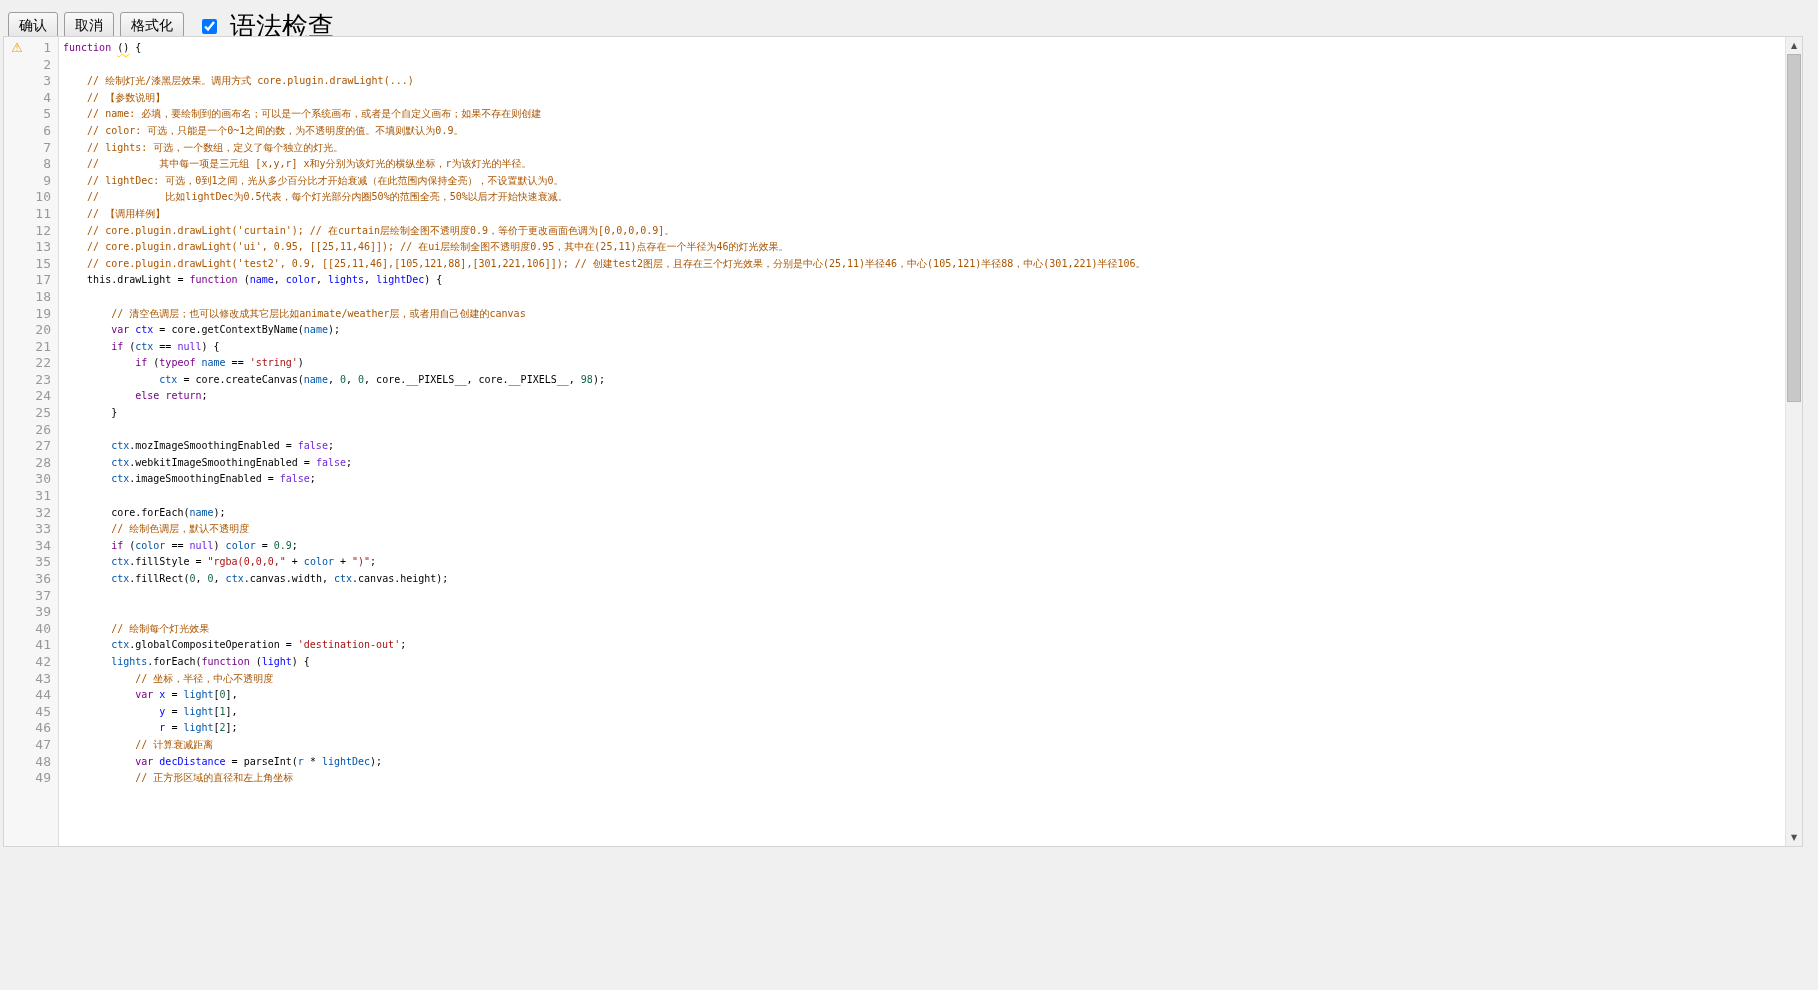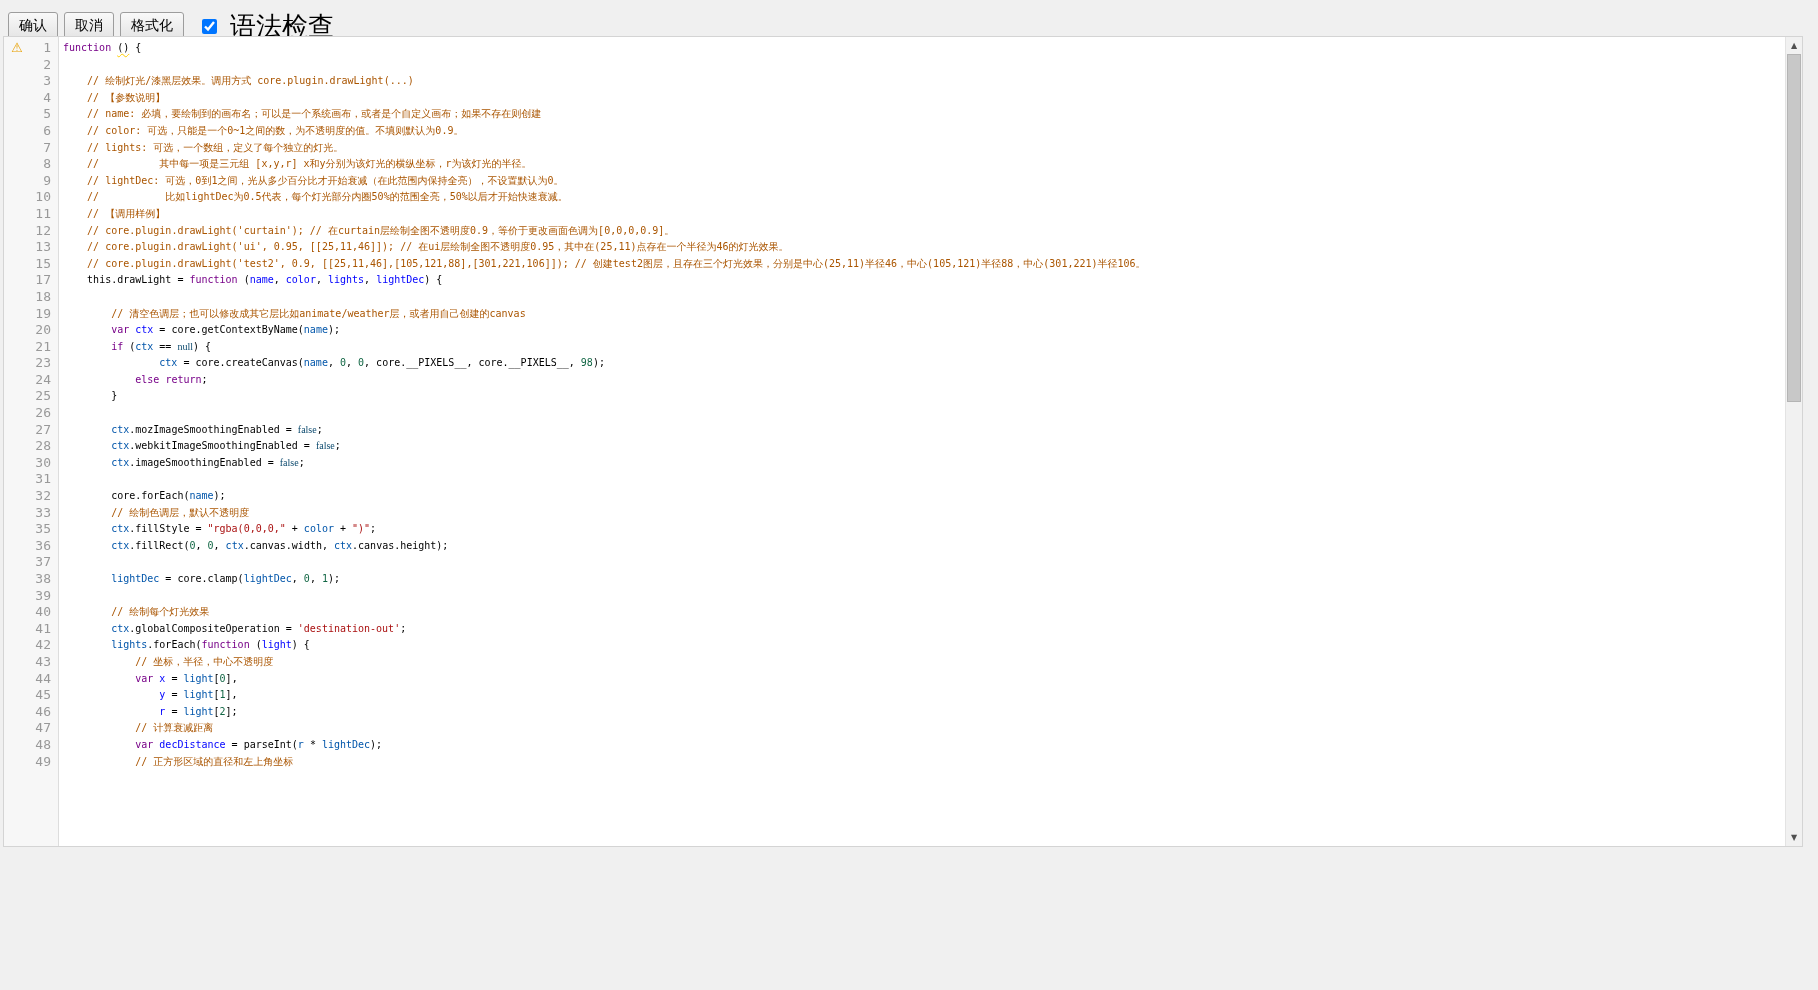--- a/index.html
+++ b/index.html
@@ -13,21 +13,21 @@
   .code-area{position:absolute;left:0;top:0;right:17px;bottom:0;overflow:hidden;padding-top:3px;}
   .line{display:flex;line-height:16.6px;}
   .gutter{flex:0 0 55px;display:flex;position:relative;z-index:1;}
   .lint{width:26px;text-align:center;font-size:13px;color:#e8a000;font-family:"DejaVu Sans",sans-serif;}
   .ln{width:25px;text-align:right;color:#999;font-family:"DejaVu Sans Mono",monospace;font-size:13px;padding-right:4px;box-sizing:border-box;}
   .code{margin:0;flex:1;padding:0 6px 0 4px;font-family:"DejaVu Sans Mono",monospace;font-size:10px;line-height:16.6px;white-space:pre-wrap;word-break:break-all;min-height:16.6px;color:#000;}
   .cm-kw{color:#708;}
   .cm-cm{color:#a50;}
   .cm-def{color:#00f;}
   .cm-v2{color:#05a;}
-  .cm-atom{color:#0c4a6e;font-family:Liberation Serif, serif;}
+  .cm-atom{color:#6d28d9;}
   .cm-num{color:#164;}
   .cm-str{color:#a11;}
   .cm-pl{color:#000;}
   .cm-warn{color:#000;text-decoration:underline wavy #fc0;text-underline-offset:2px;}
   .vscroll{position:absolute;top:0;right:0;width:17px;height:100%;background:#f1f1f1;border-left:1px solid #e3e3e3;box-sizing:border-box;}
   .varrow{position:absolute;left:0;width:16px;height:17px;color:#505050;font-size:8px;text-align:center;line-height:17px;cursor:pointer;font-family:"DejaVu Sans",sans-serif;}
   .varrow.up{top:0;}
   .varrow.down{bottom:0;}
   .vthumb{position:absolute;left:1px;top:17px;width:14px;height:348px;background:#c8c8c8;border:1px solid #b4b4b4;box-sizing:border-box;cursor:pointer;}
 </style>
@@ -174,20 +174,27 @@
       <div class="line">
         <div class="gutter">
           <span class="lint"></span>
           <span class="ln">21</span>
         </div>
         <pre class="code"><span class="cm-pl">        </span><span class="cm-kw">if</span><span class="cm-pl"> (</span><span class="cm-v2">ctx</span><span class="cm-pl"> == </span><span class="cm-atom">null</span><span class="cm-pl">) {</span></pre>
       </div>
       <div class="line">
         <div class="gutter">
           <span class="lint"></span>
+          <span class="ln">22</span>
+        </div>
+        <pre class="code"><span class="cm-pl">            </span><span class="cm-kw">if</span><span class="cm-pl"> (</span><span class="cm-kw">typeof</span><span class="cm-pl"> </span><span class="cm-v2">name</span><span class="cm-pl"> == </span><span class="cm-str">'string'</span><span class="cm-pl">)</span></pre>
+      </div>
+      <div class="line">
+        <div class="gutter">
+          <span class="lint"></span>
           <span class="ln">23</span>
         </div>
         <pre class="code"><span class="cm-pl">                </span><span class="cm-v2">ctx</span><span class="cm-pl"> = core.createCanvas(</span><span class="cm-v2">name</span><span class="cm-pl">, </span><span class="cm-num">0</span><span class="cm-pl">, </span><span class="cm-num">0</span><span class="cm-pl">, core.__PIXELS__, core.__PIXELS__, </span><span class="cm-num">98</span><span class="cm-pl">);</span></pre>
       </div>
       <div class="line">
         <div class="gutter">
           <span class="lint"></span>
           <span class="ln">24</span>
         </div>
         <pre class="code"><span class="cm-pl">            </span><span class="cm-kw">else</span><span class="cm-pl"> </span><span class="cm-kw">return</span><span class="cm-pl">;</span></pre>
@@ -244,44 +251,44 @@
       <div class="line">
         <div class="gutter">
           <span class="lint"></span>
           <span class="ln">33</span>
         </div>
         <pre class="code"><span class="cm-cm">        // 绘制色调层，默认不透明度</span></pre>
       </div>
       <div class="line">
         <div class="gutter">
           <span class="lint"></span>
+          <span class="ln">34</span>
+        </div>
+        <pre class="code"><span class="cm-pl">        </span><span class="cm-kw">if</span><span class="cm-pl"> (</span><span class="cm-v2">color</span><span class="cm-pl"> == </span><span class="cm-atom">null</span><span class="cm-pl">) </span><span class="cm-v2">color</span><span class="cm-pl"> = </span><span class="cm-num">0.9</span><span class="cm-pl">;</span></pre>
+      </div>
+      <div class="line">
+        <div class="gutter">
+          <span class="lint"></span>
           <span class="ln">35</span>
         </div>
         <pre class="code"><span class="cm-pl">        </span><span class="cm-v2">ctx</span><span class="cm-pl">.fillStyle = </span><span class="cm-str">"rgba(0,0,0,"</span><span class="cm-pl"> + </span><span class="cm-v2">color</span><span class="cm-pl"> + </span><span class="cm-str">")"</span><span class="cm-pl">;</span></pre>
       </div>
       <div class="line">
         <div class="gutter">
           <span class="lint"></span>
           <span class="ln">36</span>
         </div>
         <pre class="code"><span class="cm-pl">        </span><span class="cm-v2">ctx</span><span class="cm-pl">.fillRect(</span><span class="cm-num">0</span><span class="cm-pl">, </span><span class="cm-num">0</span><span class="cm-pl">, </span><span class="cm-v2">ctx</span><span class="cm-pl">.canvas.width, </span><span class="cm-v2">ctx</span><span class="cm-pl">.canvas.height);</span></pre>
       </div>
       <div class="line">
         <div class="gutter">
           <span class="lint"></span>
           <span class="ln">37</span>
         </div>
         <pre class="code"><span class="cm-pl"></span></pre>
-      </div>
-      <div class="line">
-        <div class="gutter">
-          <span class="lint"></span>
-          <span class="ln">38</span>
-        </div>
-        <pre class="code"><span class="cm-pl">        </span><span class="cm-v2">lightDec</span><span class="cm-pl"> = core.clamp(</span><span class="cm-v2">lightDec</span><span class="cm-pl">, </span><span class="cm-num">0</span><span class="cm-pl">, </span><span class="cm-num">1</span><span class="cm-pl">);</span></pre>
       </div>
       <div class="line">
         <div class="gutter">
           <span class="lint"></span>
           <span class="ln">39</span>
         </div>
         <pre class="code"><span class="cm-pl"></span></pre>
       </div>
       <div class="line">
         <div class="gutter">

